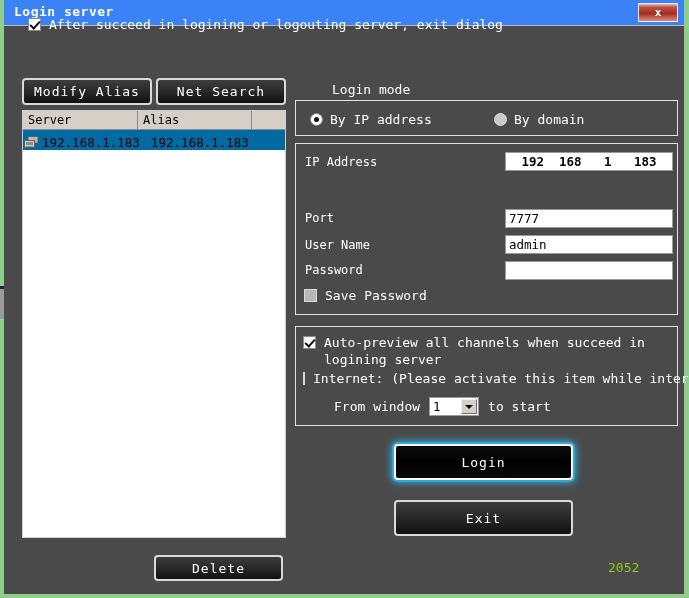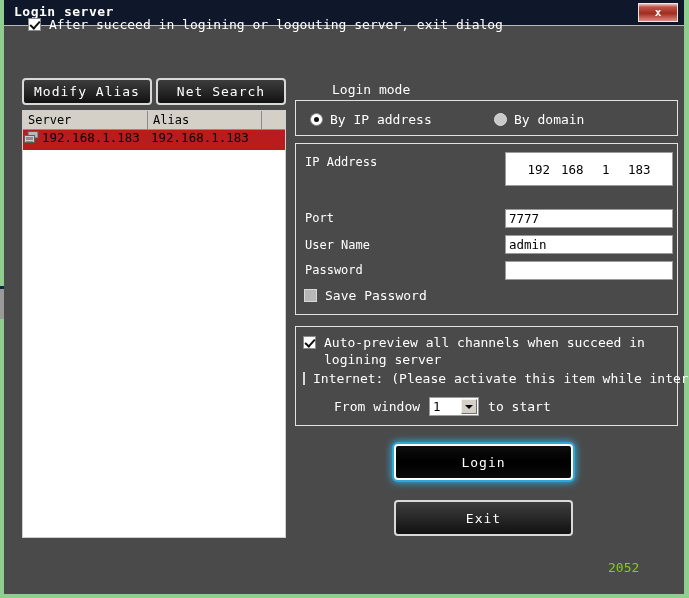--- a/index.html
+++ b/index.html
@@ -38,21 +38,21 @@
     height: 594px;
     background: #4a4a4a;
     border-right: 1px solid #2e2e2e;
     box-sizing: border-box;
   }
   .titlebar {
     position: absolute;
     left: 0; top: 0;
     width: 680px;
     height: 26px;
-    background: #0f172a;
+    background: #3b82f6;
     border-bottom: 1px solid #b9b9b9;
     box-sizing: border-box;
   }
   .title-text {
     position: absolute;
     left: 10px;
     top: 4px;
     color: #ffffff;
     font-size: 13px;
     font-weight: bold;
@@ -178,29 +178,29 @@
   .lv-head .col {
     font-size: 12px;
     color: #000000;
     padding-left: 5px;
     display: flex;
     align-items: center;
     border-right: 1px solid #8a8a8a;
     box-sizing: border-box;
     cursor: pointer;
   }
-  .lv-head .c1 { width: 125px; }
+  .lv-head .c1 { width: 115px; }
   .lv-head .c2 { width: 114px; }
   .lv-head .c3 { width: 23px; border-right: none; }
 
   .lv-row {
     display: flex;
-    align-items: flex-start;
+    align-items: flex-end;
     height: 20px;
-    background: #b91c1c;
+    background: #0369a1;
     cursor: pointer;
   }
   .lv-row .cell {
     font-size: 12.5px;
     color: #000000;
     display: flex;
     align-items: center;
     box-sizing: border-box;
   }
   .lv-row .cell.c1 { width: 125px; padding-left: 1px; gap: 2px; }
@@ -307,21 +307,22 @@
     display: flex;
     align-items: center;
     cursor: text;
   }
   #ip-field {
     left: 501px;
     top: 152px;
     width: 168px;
     height: 19px;
     justify-content: space-between;
-    padding: 16px;
+    padding: 8px;
+    font-weight: bold;
   }
   .ip-seg {
     width: 25%;
     text-align: center;
     font-size: 12.5px;
     color: #000000;
     border-right: none;
     cursor: text;
   }
   #btn-check-domain {
@@ -510,20 +511,21 @@
               <rect x="2" y="6" width="7" height="3" fill="#8c8c8c"></rect>
               <rect x="2" y="10" width="7" height="1" fill="#8c8c8c"></rect>
             </svg>
           </span>
           <span>192.168.1.183</span>
         </div>
         <div class="cell c2">192.168.1.183</div>
       </div>
     </div>
 
+    <div class="btn" id="btn-delete">Delete</div>
 
     <div class="group-label" id="lbl-login-mode">Login mode</div>
     <div class="group" id="grp-login-mode"></div>
     <div class="radio-item" id="radio-ip">
       <span class="radio sel"></span>
       <span>By IP address</span>
     </div>
     <div class="radio-item" id="radio-domain">
       <span class="radio grey"></span>
       <span>By domain</span>

